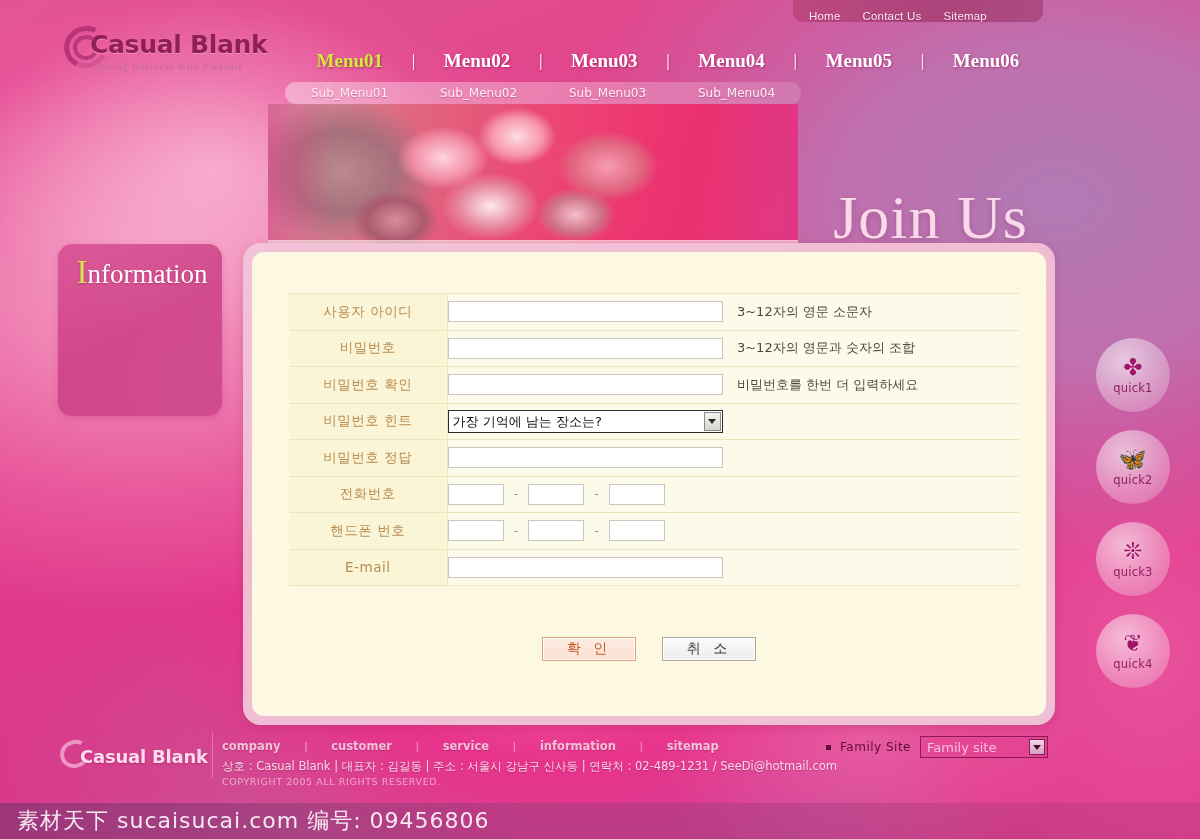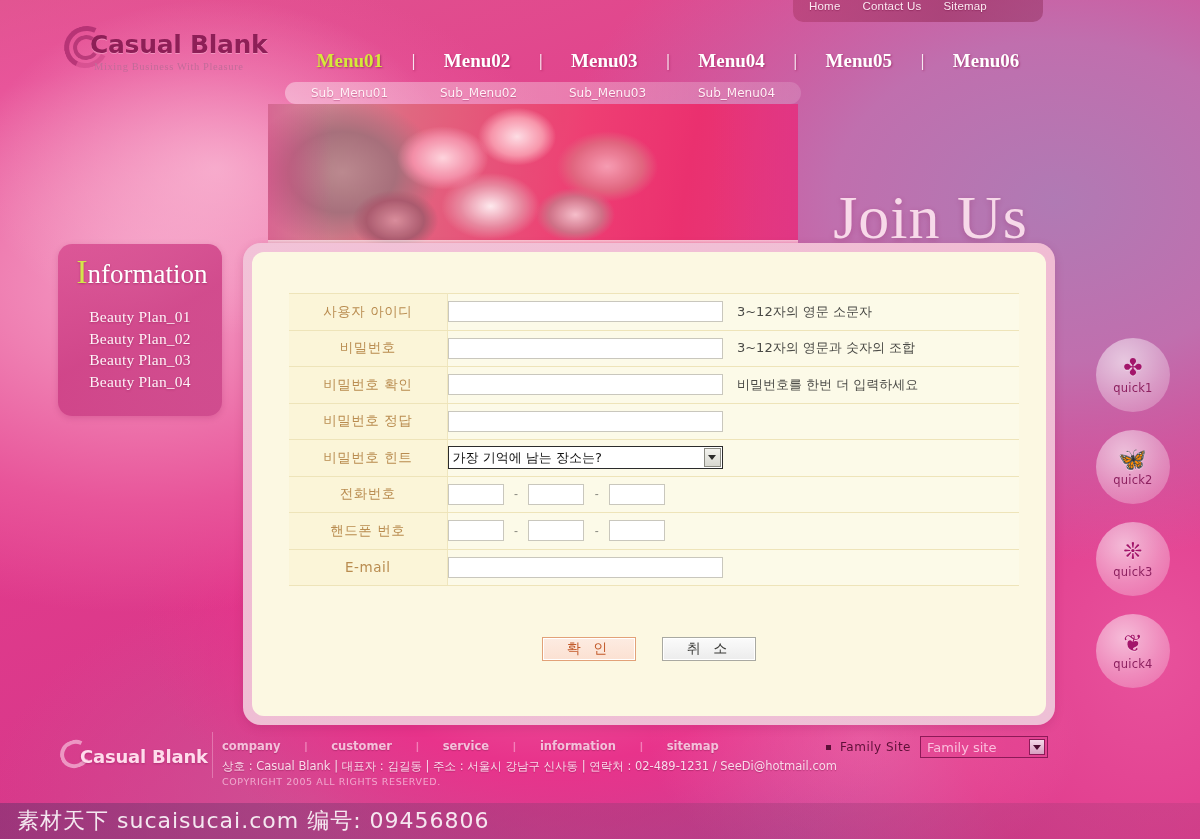--- a/index.html
+++ b/index.html
@@ -36,21 +36,21 @@
       radial-gradient(ellipse 300px 200px at 72% 88%, rgba(255,150,195,0.35) 0%, rgba(255,150,195,0) 72%);
   }
 
   
   .topbar {
     position: absolute; top: 0; left: 793px;
     width: 250px; height: 22px;
     background: linear-gradient(90deg, rgba(175,60,110,0.60) 0%, rgba(160,55,105,0.72) 60%, rgba(150,52,100,0.55) 100%);
     border-bottom-left-radius: 10px;
     border-bottom-right-radius: 10px;
-    display: flex; align-items: flex-start; gap: 22px;
+    display: flex; align-items: flex-end; gap: 22px;
     padding: 0 14px 0 16px;
   }
   .topbar a {
     color: #fde8f1; font-size: 11.5px; text-decoration: none;
     letter-spacing: 0.2px; white-space: nowrap;
     text-shadow: 0 1px 1px rgba(120,20,70,0.5);
   }
 
   
   .logo {
@@ -500,26 +500,20 @@
   </div>
 
   <div class="banner">
     <div class="banner-img"></div>
     <div class="banner-strip"></div>
   </div>
   <div class="joinus">Join Us</div>
 
   <div class="infopanel">
     <div class="ititle"><span class="cap">I</span><span>nformation</span></div>
-    <div class="ilist">
-      <a href="#">Beauty Plan_01</a>
-      <a href="#">Beauty Plan_02</a>
-      <a href="#">Beauty Plan_03</a>
-      <a href="#">Beauty Plan_04</a>
-    </div>
   </div>
 
   <div class="formwrap">
     <div class="formpanel">
 
       <table class="regform">
         <tbody>
         <tr>
           <td class="lab">사용자 아이디</td>
           <td class="fld">
@@ -532,37 +526,37 @@
           <td class="fld">
             <input class="txt w-mid" type="text" value="" style="">
             <span class="hint">3~12자의 영문과 숫자의 조합</span>
           </td>
         </tr>
         <tr>
           <td class="lab">비밀번호 확인</td>
           <td class="fld">
             <input class="txt w-mid" type="text" value="" style="">
             <span class="hint">비밀번호를 한번 더 입력하세요</span>
-          </td>
-        </tr>
-        <tr>
-          <td class="lab">비밀번호 정답</td>
-          <td class="fld">
-            <input class="txt w-mid" type="text" value="" style="">
           </td>
         </tr>
         <tr>
           <td class="lab">비밀번호 힌트</td>
           <td class="fld">
             <span class="sel-wrap">
               <span class="sel-text">가장 기억에 남는 장소는?</span>
               <span class="sel-arrow">
                     <i></i>
                   </span>
             </span>
+          </td>
+        </tr>
+        <tr>
+          <td class="lab">비밀번호 정답</td>
+          <td class="fld">
+            <input class="txt w-mid" type="text" value="" style="">
           </td>
         </tr>
         <tr>
           <td class="lab">전화번호</td>
           <td class="fld">
             <input class="txt w-part" type="text" value="" style="">
             <span class="dash">-</span>
             <input class="txt w-part" type="text" value="" style="">
             <span class="dash">-</span>
             <input class="txt w-part" type="text" value="" style="">

